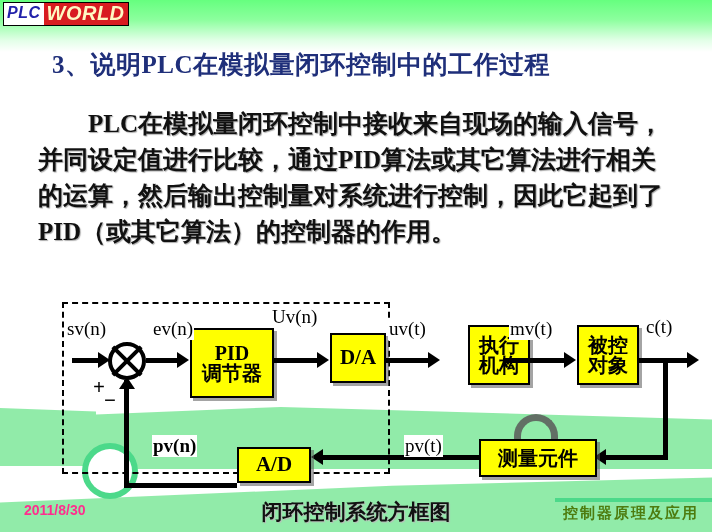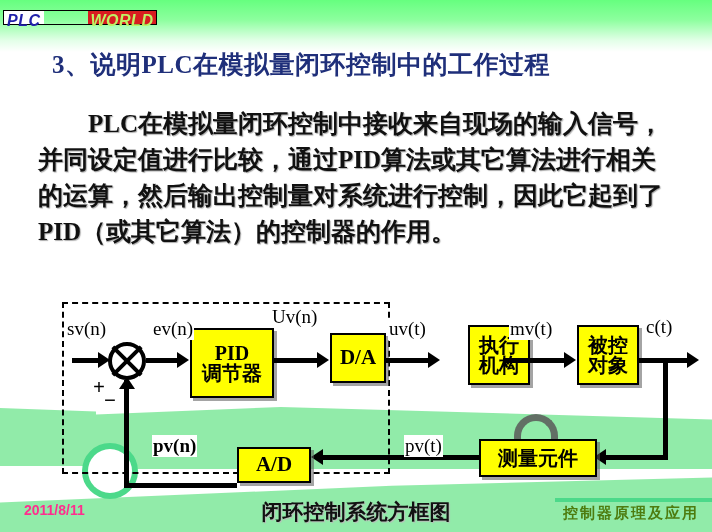--- a/index.html
+++ b/index.html
@@ -80,44 +80,43 @@
   .bg-topline {
     position: absolute;
     left: 555px; top: 498px;
     width: 157px; height: 4px;
     background: #4cd98a;
   }
 
   
   .logo {
     position: absolute;
-    left: 3px; top: 10px;
+    left: 3px; top: 2px;
     display: flex;
-    height: 15px;
+    height: 24px;
     border: 1px solid #000;
     box-sizing: border-box;
     z-index: 30;
-    gap: 44px;
   }
   .logo-plc {
     background: #ffffff;
     color: #2222aa;
     font-weight: bold;
     font-size: 16px;
     letter-spacing: .5px;
     padding: 0 3px;
     line-height: 20px;
     font-style: italic;
     font-family: "Liberation Sans", sans-serif;
   }
   .logo-world {
     background: #d81c20;
-    color: #bef264;
-    font-weight: bold;
-    font-size: 16px;
+    color: #fef9c3;
+    font-weight: bold;
+    font-size: 20px;
     letter-spacing: .5px;
     padding: 0 3px;
     line-height: 20px;
     font-style: italic;
     font-family: "Liberation Sans", sans-serif;
   }
 
   
   .slide-title {
     position: absolute;
@@ -376,16 +375,16 @@
     <div class="sig" style="left:645px; top:36px;">c(t)</div>
     <div class="sig" style="left:404px; top:155px;">pv(t)</div>
     <div class="sig" style="left:152px; top:155px;font-weight:bold;">pv(n)</div>
 
     <div class="sign" style="left:93px; top:95px;">+</div>
     <div class="sign" style="left:104px; top:108px;">−</div>
 
     <div class="caption">闭环控制系统方框图</div>
   </div>
 
-  <div class="date-stamp">2011/8/11</div>
+  <div class="date-stamp">2011/8/30</div>
   <div class="footer-right">控制器原理及应用</div>
 
 </div>
 
 </body></html>

